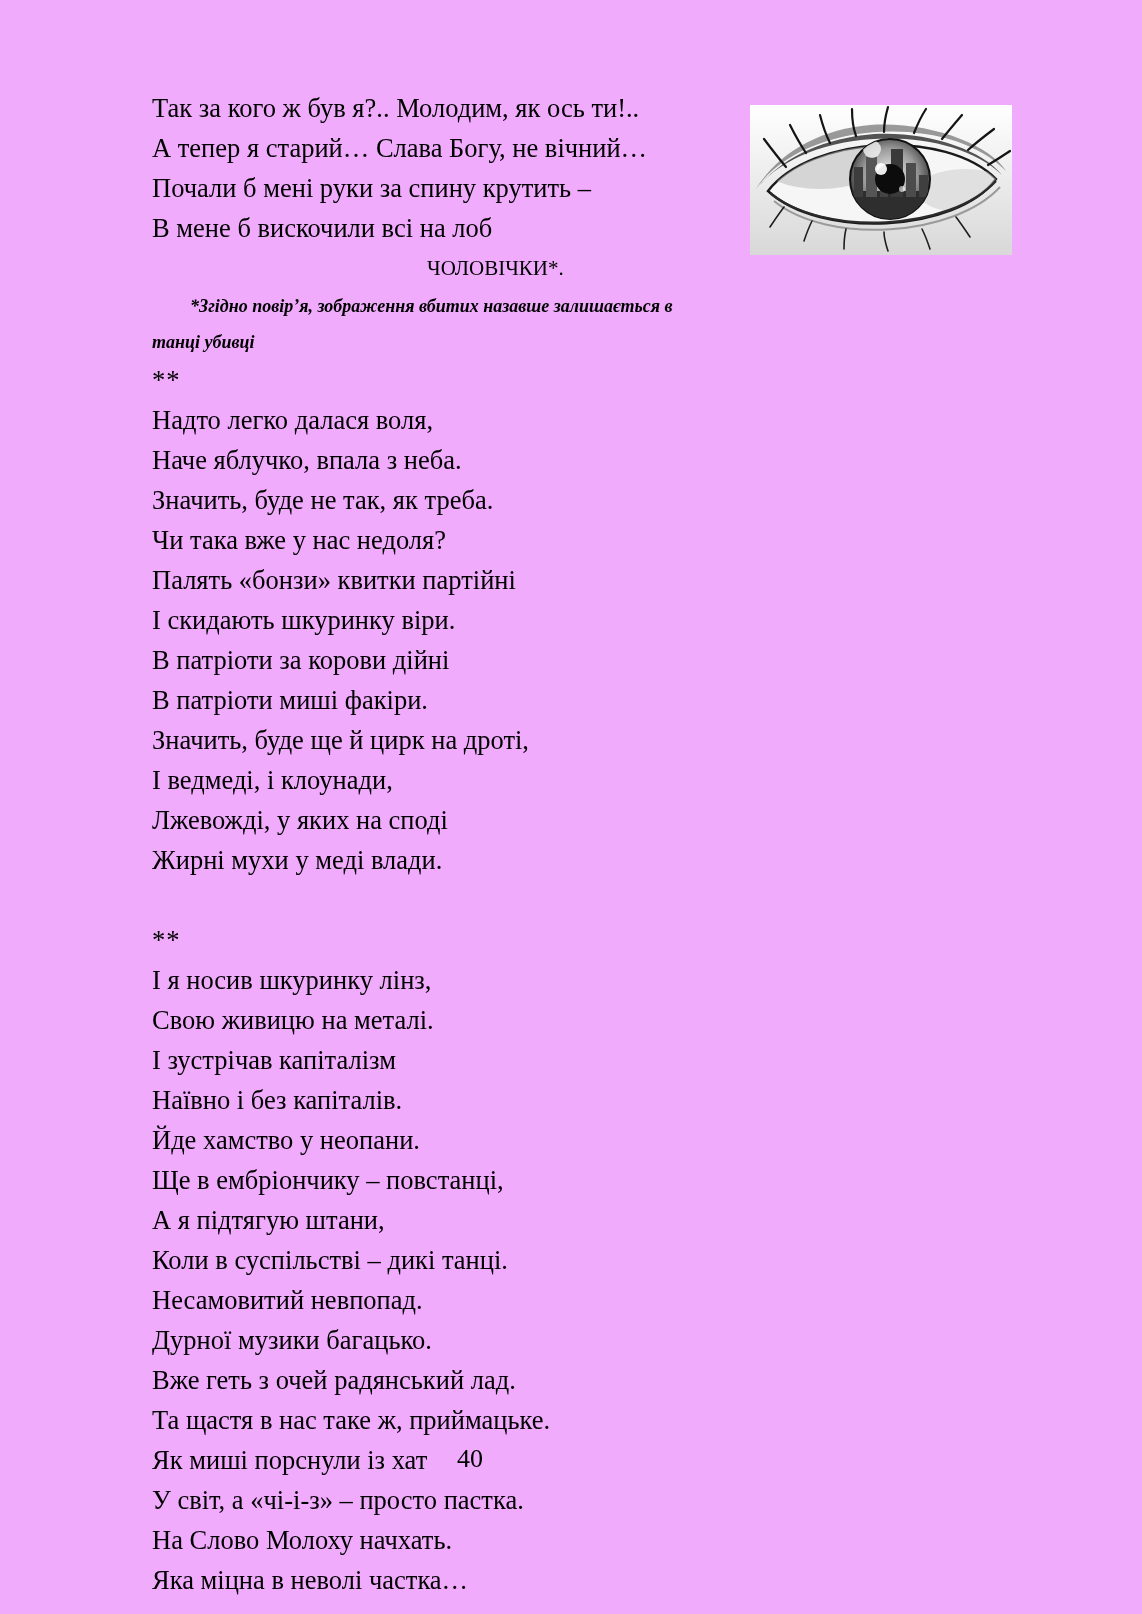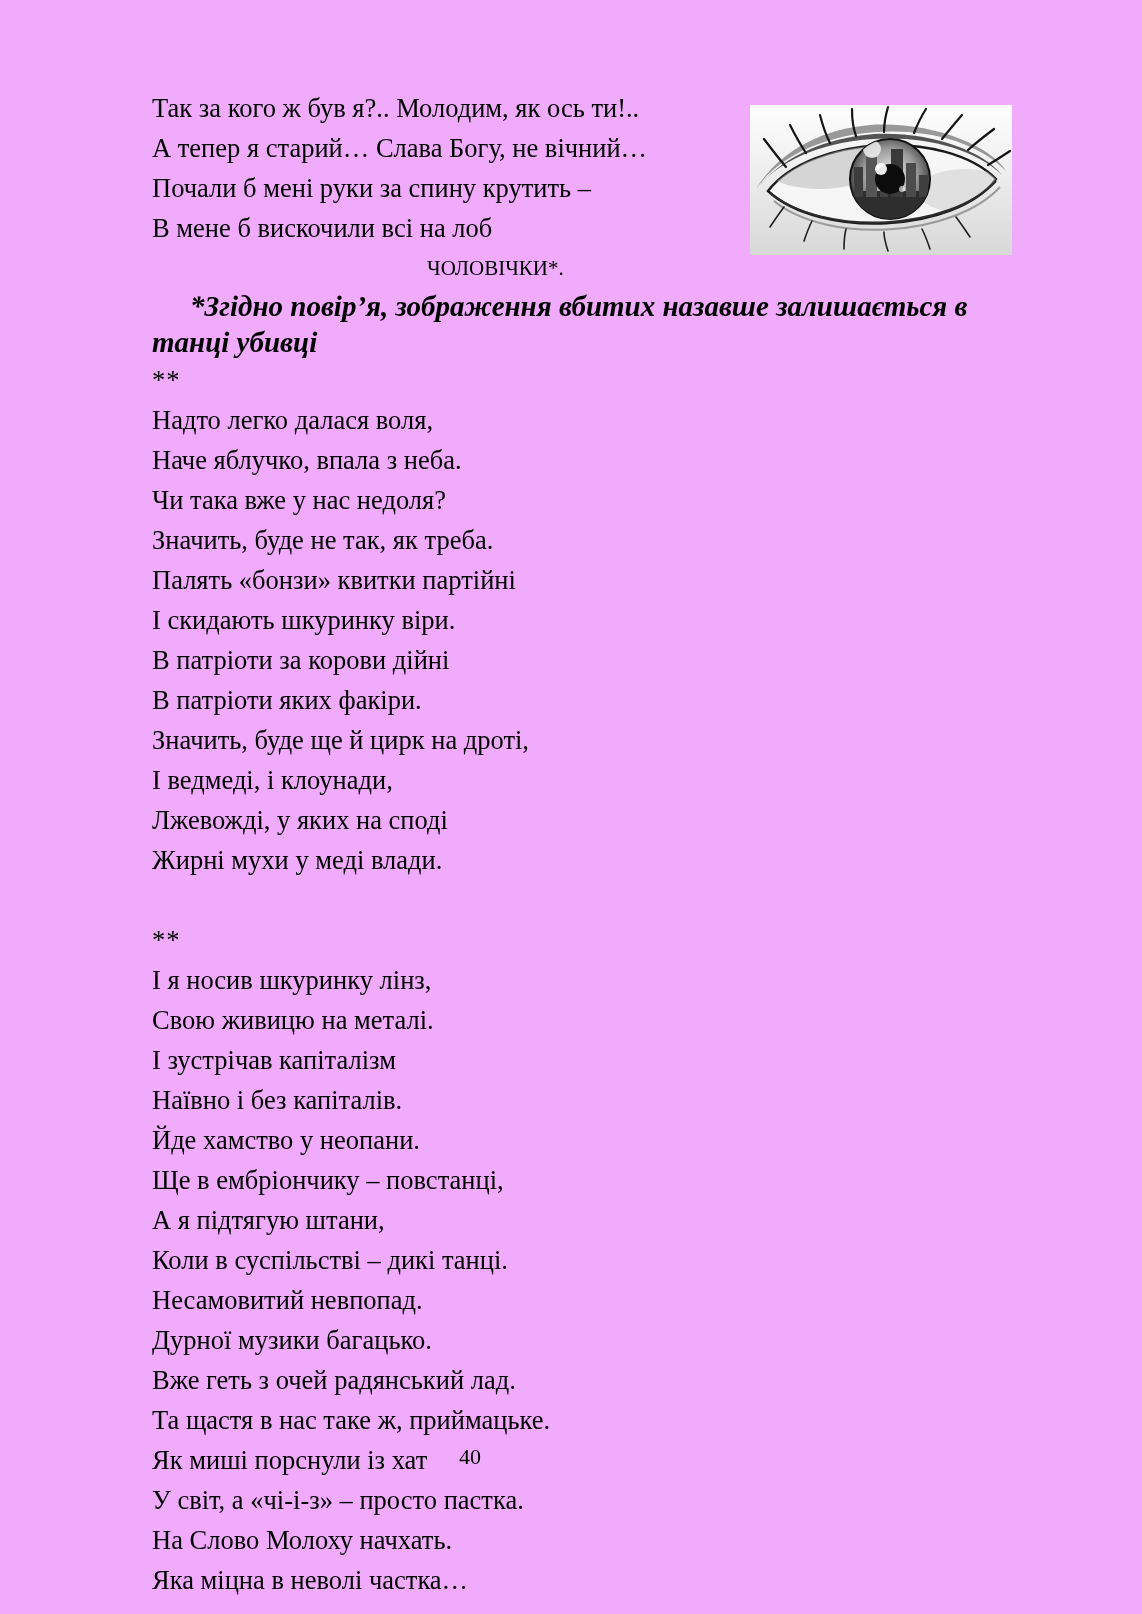--- a/index.html
+++ b/index.html
@@ -29,21 +29,21 @@
     font-size: 26.5px;
     line-height: 40px;
     white-space: pre-wrap;
   }
   .indent-center {
     font-size: 21px;
     line-height: 40px;
     padding-left: 275px;
   }
   .footnote {
-    font-size: 29px;
+    font-size: 18px;
     line-height: 36px;
     font-style: italic;
     font-weight: bold;
     white-space: pre-wrap;
   }
   .footnote-first {
     text-indent: 38px;
   }
   .stars {
     font-size: 26.5px;
@@ -64,21 +64,21 @@
   }
   .eye-figure svg {
     display: block;
   }
   .page-number {
     position: absolute;
     left: 0;
     top: 1444px;
     width: 940px;
     text-align: center;
-    font-size: 22px;
+    font-size: 26px;
   }
 </style>
 </head>
 <body>
 
 <div class="page">
 
   <div class="content">
 
     <div>
@@ -93,26 +93,26 @@
     <div>
       <div class="footnote footnote-first">*Згідно повір’я, зображення вбитих назавше залишається в</div>
       <div class="footnote">танці убивці</div>
     </div>
 
     <div class="stars">**</div>
 
     <div>
       <div class="poem-line">Надто легко далася воля,</div>
       <div class="poem-line">Наче яблучко, впала з неба.</div>
+      <div class="poem-line">Значить, буде не так, як треба.</div>
       <div class="poem-line">Чи така вже у нас недоля?</div>
-      <div class="poem-line">Значить, буде не так, як треба.</div>
       <div class="poem-line">Палять «бонзи» квитки партійні</div>
       <div class="poem-line">І скидають шкуринку віри.</div>
       <div class="poem-line">В патріоти за корови дійні</div>
-      <div class="poem-line">В патріоти яких факіри.</div>
+      <div class="poem-line">В патріоти миші факіри.</div>
       <div class="poem-line">Значить, буде ще й цирк на дроті,</div>
       <div class="poem-line">І ведмеді, і клоунади,</div>
       <div class="poem-line">Лжевожді, у яких на споді</div>
       <div class="poem-line">Жирні мухи у меді влади.</div>
     </div>
 
     <div class="gap"></div>
 
     <div class="stars">**</div>
 

